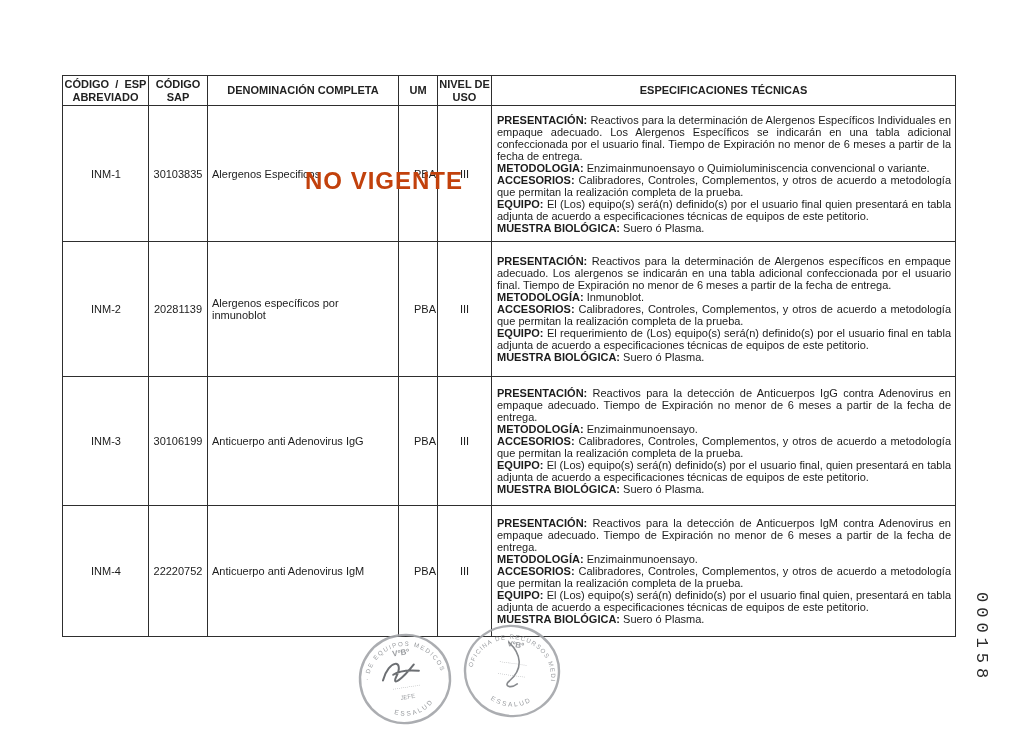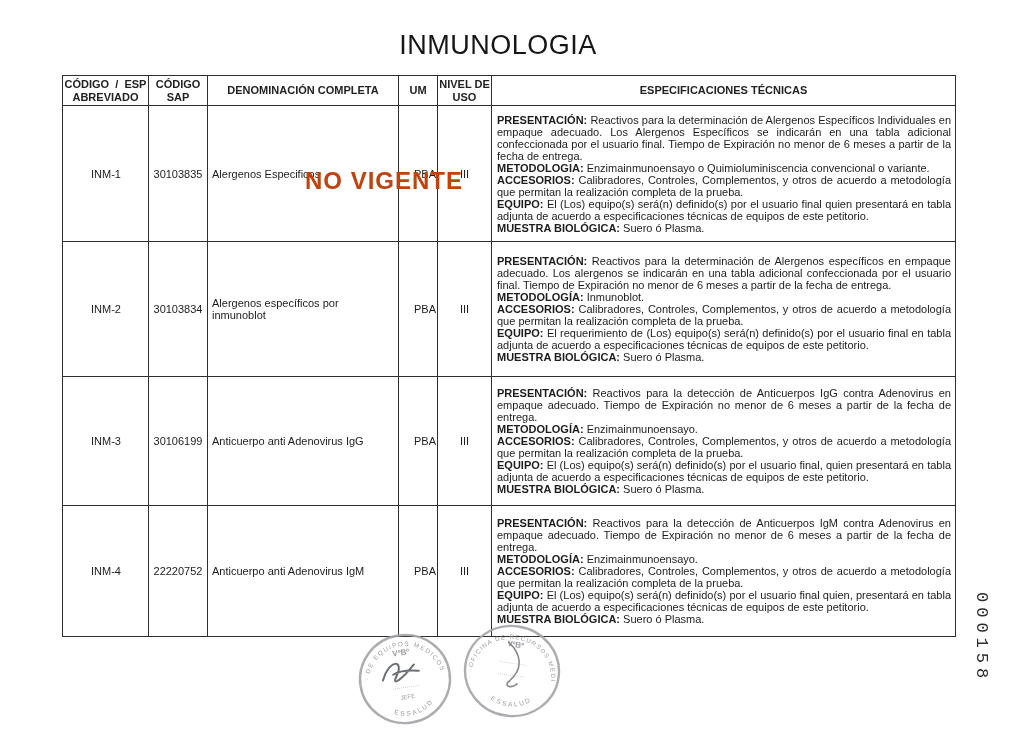--- a/index.html
+++ b/index.html
@@ -84,21 +84,20 @@
     font-size: 17px;
     letter-spacing: 5px;
     color: #2c2c2c;
   }
 </style>
 </head>
 <body>
 
 <div class="page">
 
-  <div class="doc-title">INMUNOLOGIA</div>
 
   <table class="spec-table">
     <colgroup>
       <col style="width:86px">
         <col style="width:59px">
         <col style="width:191px">
       <col style="width:39px">
         <col style="width:54px">
         <col style="width:464px">
     </colgroup>
@@ -125,21 +124,21 @@
         <td class="cell-spec">
           <div class="para"><span class="lbl">PRESENTACIÓN:</span> <span>Reactivos para la determinación de Alergenos Específicos Individuales en empaque adecuado. Los Alergenos Específicos se indicarán en una tabla adicional confeccionada por el usuario final. Tiempo de Expiración no menor de 6 meses a partir de la fecha de entrega.</span></div>
           <div class="para"><span class="lbl">METODOLOGIA:</span> <span>Enzimainmunoensayo o Quimioluminiscencia convencional o variante.</span></div>
           <div class="para"><span class="lbl">ACCESORIOS:</span> <span>Calibradores, Controles, Complementos, y otros de acuerdo a metodología que permitan la realización completa de la prueba.</span></div>
           <div class="para"><span class="lbl">EQUIPO:</span> <span>El (Los) equipo(s) será(n) definido(s) por el usuario final quien  presentará en tabla adjunta de acuerdo a especificaciones técnicas de equipos de este petitorio.</span></div>
           <div class="para"><span class="lbl">MUESTRA BIOLÓGICA:</span> <span>Suero ó Plasma.</span></div>
         </td>
       </tr>
       <tr style="height:135px">
         <td class="cell-code">INM-2</td>
-        <td class="cell-sap">30103834</td>
+        <td class="cell-sap">20281139</td>
         <td class="cell-den">Alergenos específicos por inmunoblot</td>
         <td class="cell-um">PBA</td>
         <td class="cell-niv">III</td>
         <td class="cell-spec">
           <div class="para"><span class="lbl">PRESENTACIÓN:</span> <span>Reactivos para la determinación de Alergenos específicos en empaque adecuado. Los alergenos se indicarán en una tabla adicional confeccionada por el usuario final. Tiempo de Expiración no menor de 6 meses a partir de la fecha de entrega.</span></div>
           <div class="para"><span class="lbl">METODOLOGÍA:</span> <span>Inmunoblot.</span></div>
           <div class="para"><span class="lbl">ACCESORIOS:</span> <span>Calibradores, Controles, Complementos, y otros de acuerdo a metodología que permitan la realización completa de la prueba.</span></div>
           <div class="para"><span class="lbl">EQUIPO:</span> <span>El requerimiento de (Los) equipo(s) será(n) definido(s) por el usuario final en tabla adjunta de acuerdo a especificaciones técnicas de equipos de este petitorio.</span></div>
           <div class="para"><span class="lbl">MUESTRA BIOLÓGICA:</span> <span>Suero ó Plasma.</span></div>
         </td>

